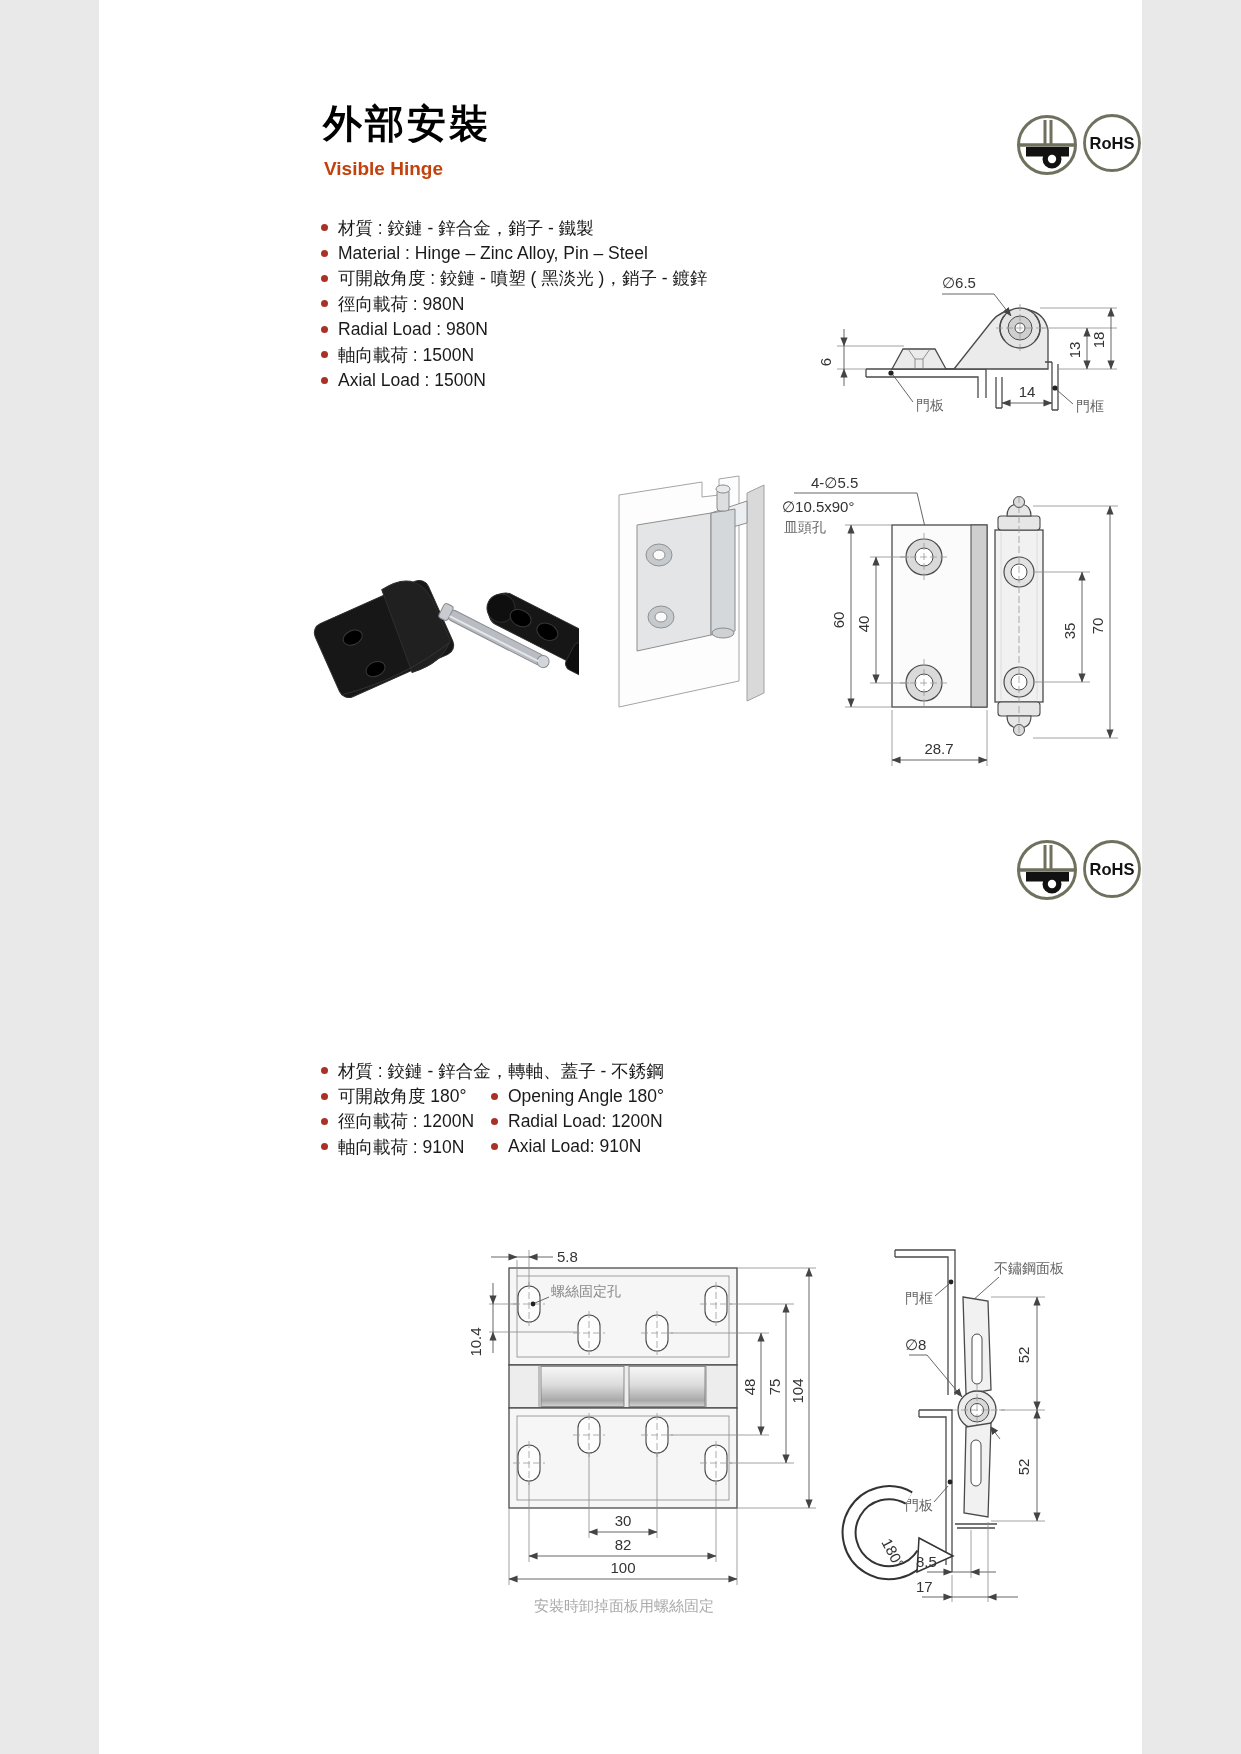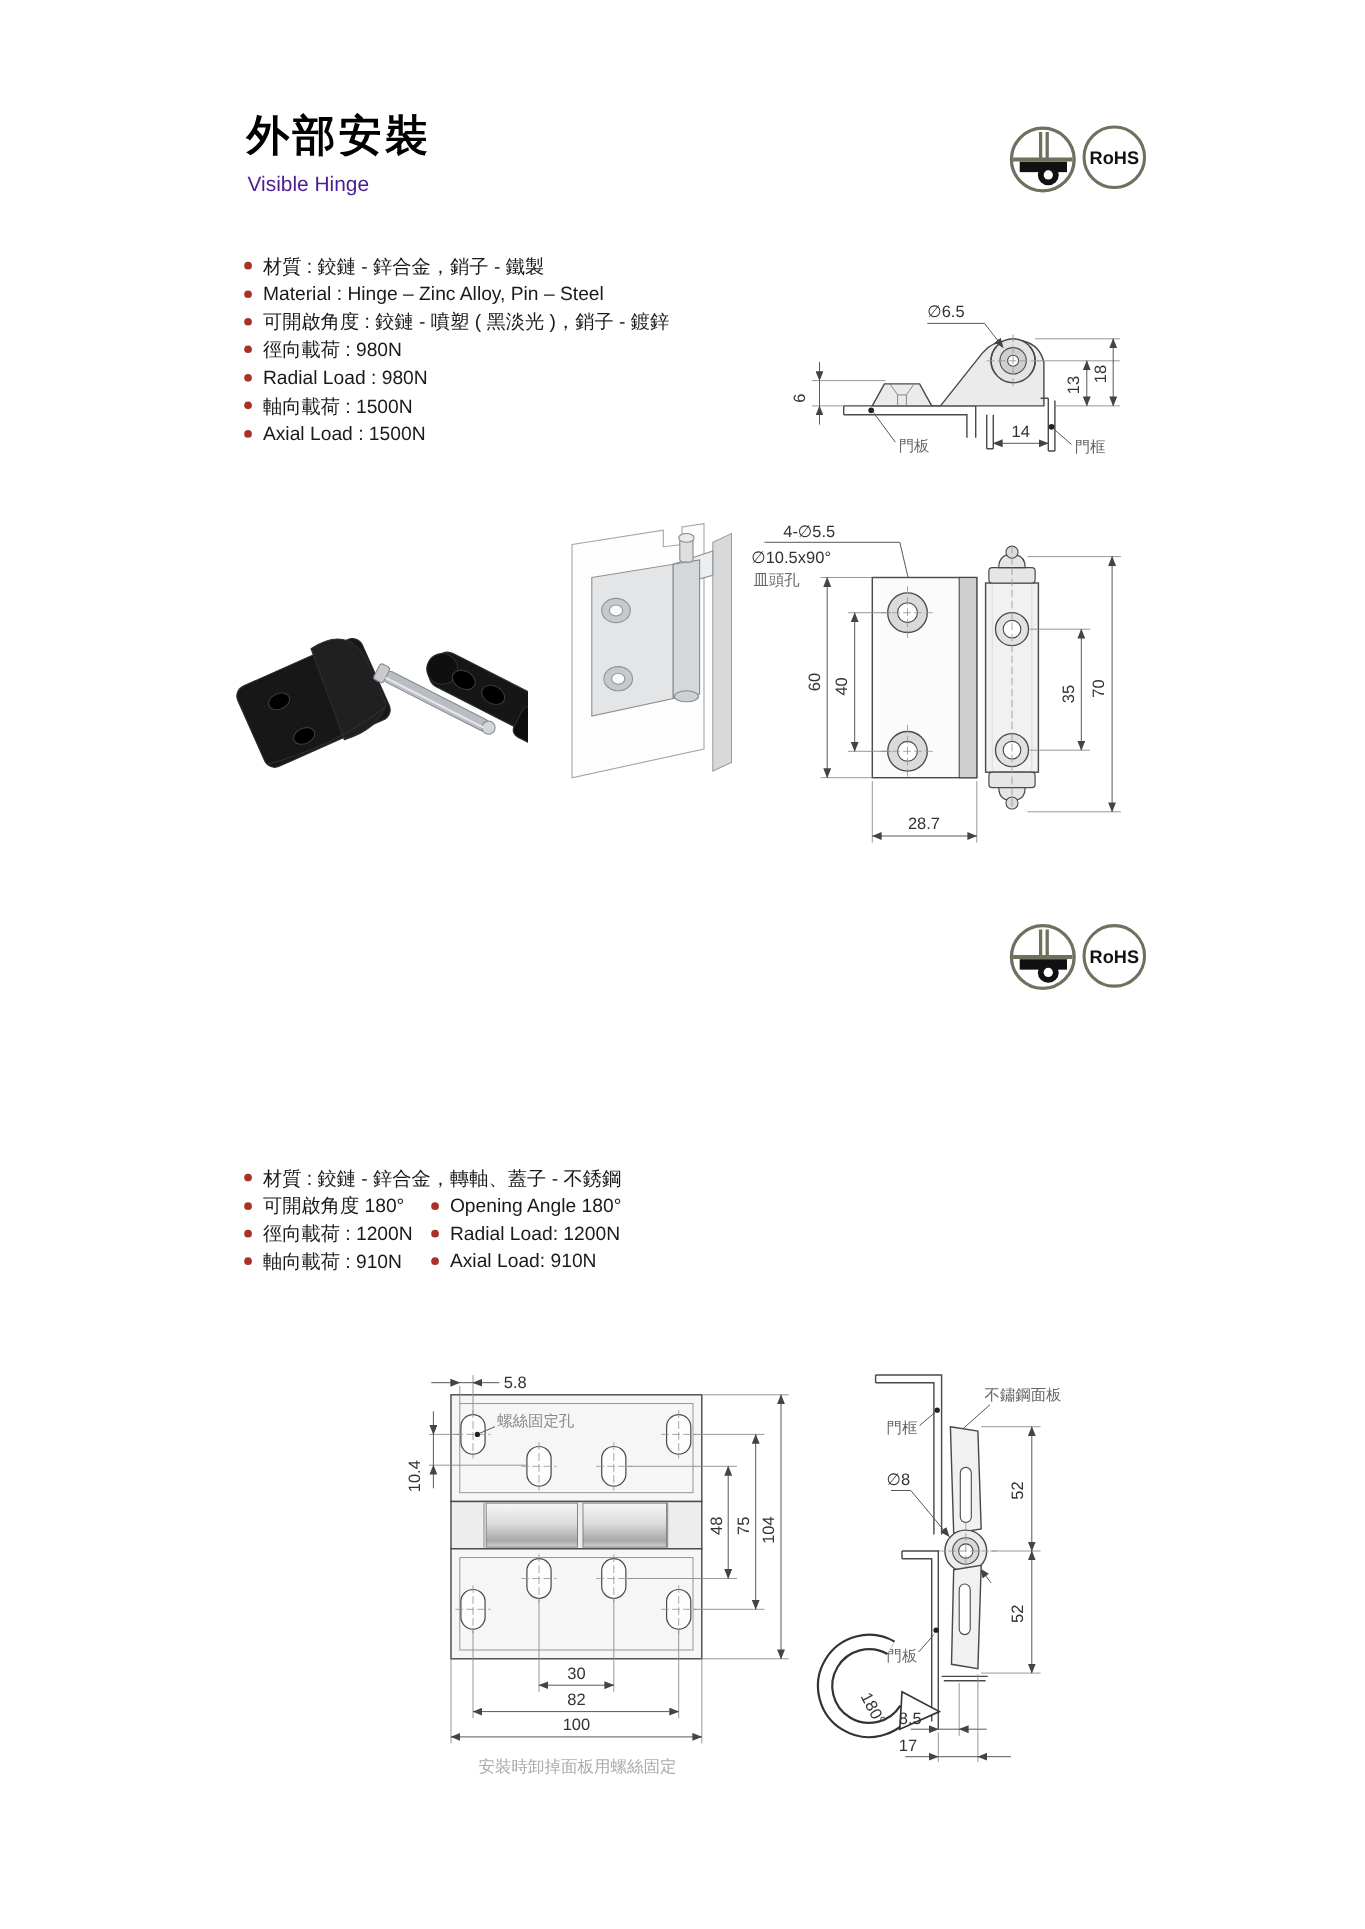--- a/index.html
+++ b/index.html
@@ -1,20 +1,20 @@
 <!DOCTYPE html>
 <html><head>
 <meta charset="utf-8">
 <style>
   html,body{margin:0;padding:0;background:#e9e9e9}
-  .page{position:relative;width:1241px;height:1754px;background:#ffffff;margin:0 auto;
+  .page{position:relative;width:1043px;height:1754px;background:#ffffff;margin:0 auto;
         font-family:"Liberation Sans",sans-serif;color:#111;overflow:hidden}
   .abs{position:absolute}
   .title-zh{position:absolute;left:224px;top:104px;font-size:39px;font-weight:700;color:#000;letter-spacing:3px;line-height:1}
-  .title-en{position:absolute;left:225px;top:158px;font-size:19px;font-weight:400;color:#4c1d95;line-height:1.2}
+  .title-en{position:absolute;left:225px;top:158px;font-size:19px;font-weight:700;color:#c2410c;line-height:1.2}
   .blist{position:absolute;display:flex;flex-direction:column}
   .brow{display:flex;align-items:center;height:25.4px;font-size:17.5px;color:#1a1a1a;white-space:nowrap}
   .dot{width:7px;height:7px;border-radius:50%;background:#a93226;margin-right:10px;flex:0 0 auto}
   .sp1{display:inline-block;width:210px}
   .sp2{display:inline-block;width:153px}
   svg text{font-family:"Liberation Sans",sans-serif}
   .dim{font-size:15px;fill:#333}
   .lbl{font-size:14px;fill:#666}
   .lblg{font-size:14px;fill:#8a8a8a}
   .cap{font-size:15px;fill:#ababab}
@@ -49,21 +49,21 @@
     <path d="M5,32 H59" stroke="#70705e" stroke-width="3.5"></path>
     <rect x="11" y="34" width="43" height="9.5" fill="#111"></rect>
     <circle cx="37" cy="46" r="9.5" fill="#111"></circle>
     <circle cx="37" cy="46" r="4.2" fill="#fff"></circle>
   </svg>
   <svg class="abs" style="left:982px;top:112px" width="62" height="62" viewBox="0 0 62 62">
     <circle cx="31" cy="31" r="27.5" fill="#fff" stroke="#70705e" stroke-width="2.8"></circle>
     <text x="31" y="37" text-anchor="middle" font-family="Liberation Serif, serif" font-weight="bold" font-size="16.5" fill="#111">RoHS</text>
   </svg>
 
-  <div class="blist" style="left:222px;top:229px">
+  <div class="blist" style="left:222px;top:215px">
     <div class="brow">
         <span class="dot"></span>
         <span>材質 : 鉸鏈 - 鋅合金，銷子 - 鐵製</span>
       </div>
     <div class="brow">
         <span class="dot"></span>
         <span>Material : Hinge – Zinc Alloy, Pin – Steel</span>
       </div>
     <div class="brow">
         <span class="dot"></span>

